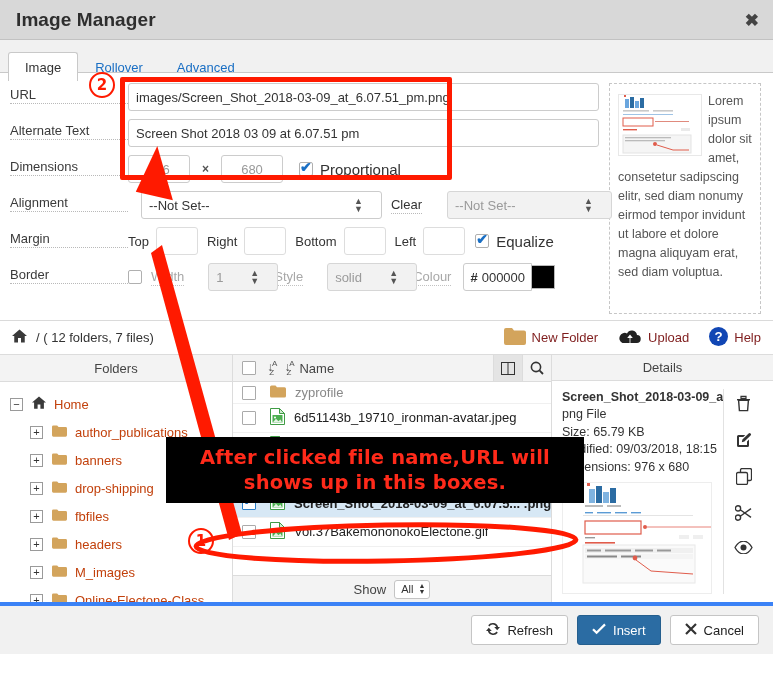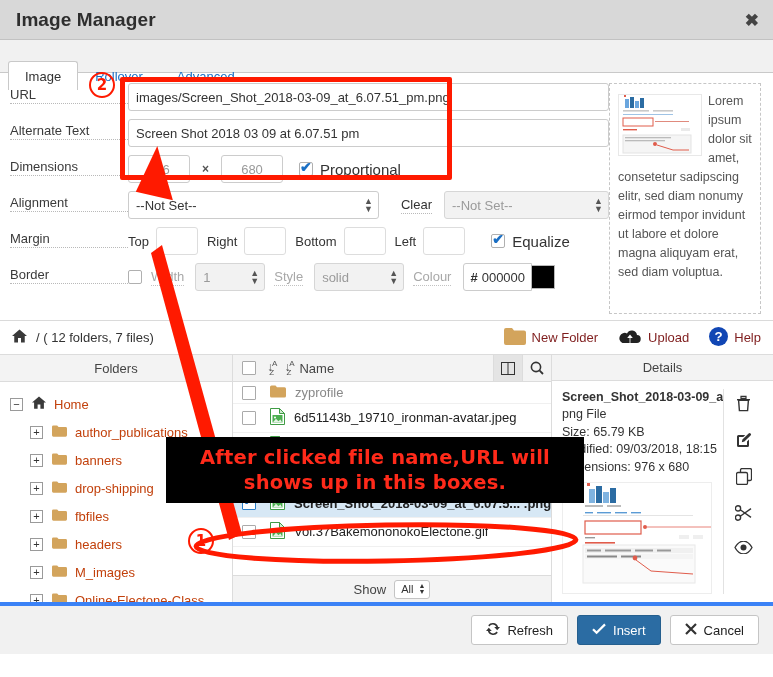--- a/index.html
+++ b/index.html
@@ -31,31 +31,31 @@
     line-height:1;
   }
 
   
   .tabs {
     height:33px; background:#f1f1f1; border-bottom:1px solid #c9c9c9;
     display:flex; align-items:flex-end; padding-left:8px;
   }
   .tab {
     padding:7px 16px 6px; font-size:13px; color:#1a6fc4; cursor:pointer;
-    border:1px solid transparent; border-bottom:none; position:relative; top:18px;
+    border:1px solid transparent; border-bottom:none; position:relative; top:9px;
   }
   .tab.active {
     background:#fff; color:#333; border-color:#c9c9c9;
     border-radius:3px 3px 0 0;
   }
 
   
   .form {
     padding:10px 12px 6px 10px;
-    display:flex; gap:0;
+    display:flex; gap:10px;
     border-bottom:1px solid #dadada;
     height:248px;
   }
   .form-left { flex:1; min-width:0; }
   .frow { display:flex; align-items:center; margin-bottom:8px; min-height:26px; }
   .flabel {
     width:118px; flex:0 0 118px; font-size:13px; color:#3a3a3a;
     border-bottom:1px dotted #b9b9b9; align-self:flex-start;
     padding-bottom:1px; margin-top:4px;
   }
@@ -63,21 +63,21 @@
     border:1px solid #ccc; border-radius:3px; height:28px;
     padding:4px 7px; font-size:13px; font-family:"Liberation Sans",sans-serif;
     color:#333; background:#fff; outline:none;
   }
   .inp.wide { flex:1; min-width:0; }
   .inp.dim { width:62px; color:#9a9a9a; text-align:center; background:#fff; }
   .sel {
     border:1px solid #ccc; border-radius:3px; height:28px; background:#fff;
     font-size:13px; padding:3px 20px 3px 7px; color:#333;
     font-family:"Liberation Sans",sans-serif;
-    -webkit-appearance:none; appearance:none; position:relative;
+    -webkit-appearance:none; appearance:none; position:relative;margin-left:13px;
   }
   .selwrap { position:relative; display:inline-block; }
   .selwrap .caret {
     position:absolute; right:6px; top:50%; transform:translateY(-50%);
     font-size:9px; color:#555; pointer-events:none; line-height:.9; text-align:center;
   }
   .sel.disabled { background:#f2f2f2; color:#9a9a9a; border-color:#d6d6d6; }
   .times { margin:0 12px; color:#555; font-size:12px; font-weight:bold; }
   .chk {
     width:14px; height:14px; border:1px solid #b0b0b0; border-radius:2px;
@@ -292,21 +292,21 @@
     <div class="frow">
       <div class="flabel">Margin</div>
       <span class="mlabel">Top</span>
       <input class="mbox" value="" style="">
       <span class="mlabel" style="margin-left:9px;">Right</span>
       <input class="mbox" value="" style="">
       <span class="mlabel" style="margin-left:9px;">Bottom</span>
       <input class="mbox" value="" style="">
       <span class="mlabel" style="margin-left:9px;">Left</span>
       <input class="mbox" value="" style="">
-      <span style="margin-left:26px;display:inline-flex;align-items:center;">
+      <span style="margin-left:10px;display:inline-flex;align-items:center;">
         <span class="chk on"></span>
         <span class="chklbl">Equalize</span>
       </span>
     </div>
 
     <div class="frow">
       <div class="flabel">Border</div>
       <span class="chk"></span>
       <span class="mlabel muted dotlbl" style="margin-left:9px;">Width</span>
       <span class="selwrap" style="width:70px;margin-left:4px;">

